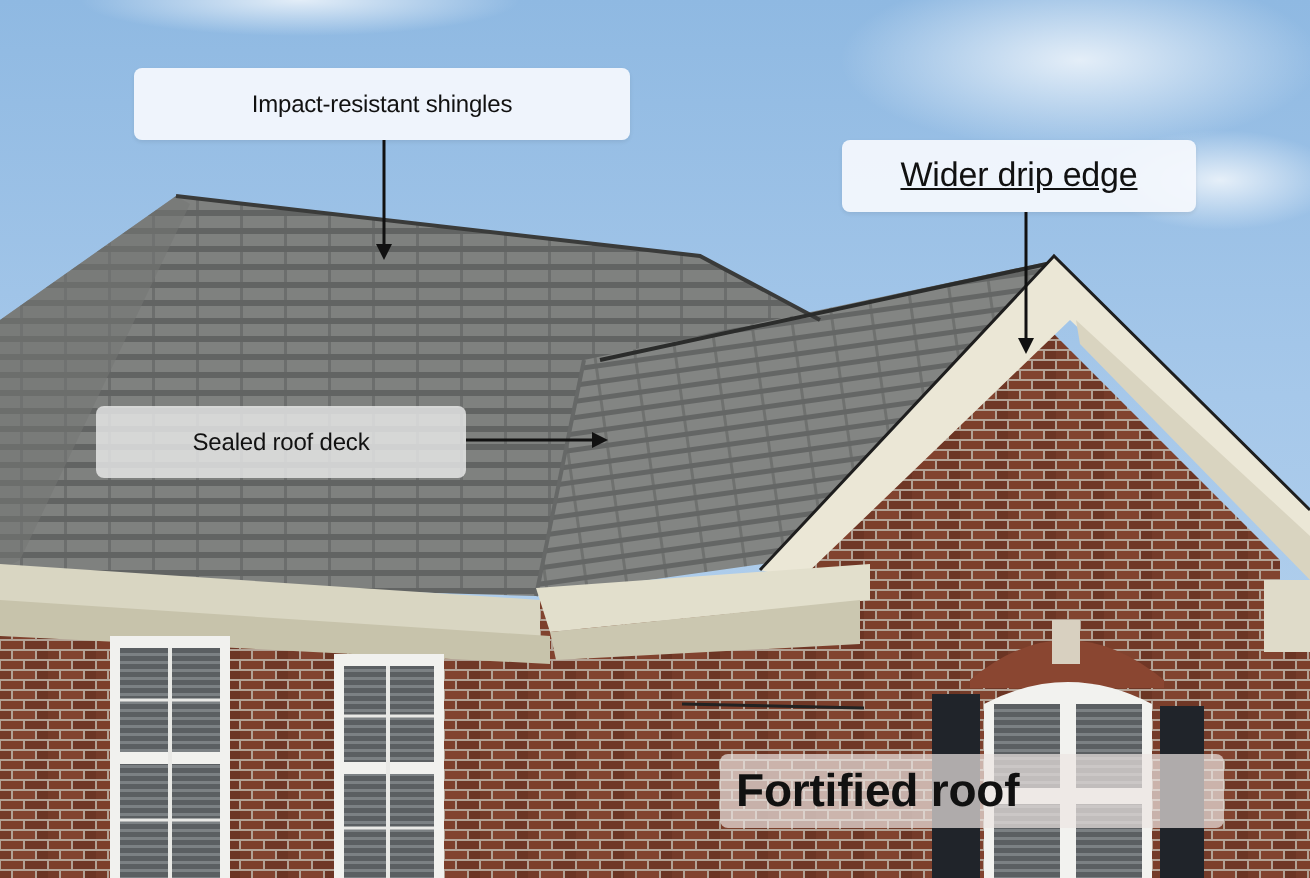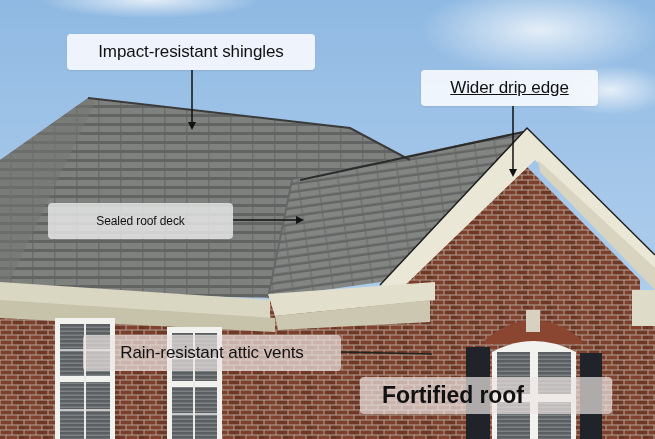--- a/index.html
+++ b/index.html
@@ -113,33 +113,30 @@
       <marker id="ah" markerWidth="8" markerHeight="8" refX="6" refY="4" orient="auto" markerUnits="userSpaceOnUse">
         <path d="M0,0 L8,4 L0,8 Z" fill="#111"></path>
       </marker>
     </defs>
     <line x1="192" y1="70" x2="192" y2="128" stroke="#111" stroke-width="1.5" marker-end="url(#ah)"></line>
     <line x1="513" y1="106" x2="513" y2="175" stroke="#111" stroke-width="1.5" marker-end="url(#ah)"></line>
     <line x1="233" y1="220" x2="302" y2="220" stroke="#111" stroke-width="1.5" marker-end="url(#ah)"></line>
     <line x1="341" y1="352" x2="432" y2="354" stroke="#222" stroke-width="1.5"></line>
   </svg>
 
-  <div class="label light" style="left:67px; top:34px; width:248px; height:36px; font-size:17px;">
+  <div class="label light" style="left:67px; top:34px; width:248px; height:36px; font-size:12px;">
     <span>Impact-resistant shingles</span>
   </div>
 
   <div class="label light" style="left:421px; top:70px; width:177px; height:36px; font-size:17px;text-decoration:underline;">
     <span>Wider drip edge</span>
   </div>
 
   <div class="label glass" style="left:48px; top:203px; width:185px; height:36px; font-size:12px;">
     <span>Sealed roof deck</span>
   </div>
 
-  <div class="label glass2" style="left:83px; top:335px; width:258px; height:36px; font-size:17px;">
-    <span>Rain-resistant attic vents</span>
-  </div>
 
-  <div class="label glass2 big" style="left:360px; top:377px; width:252px; height:37px; font-size:23px; justify-content:flex-start; padding-left:22px;">
+  <div class="label glass2 big" style="left:360px; top:377px; width:252px; height:37px; font-size:23px; justify-content:flex-start; padding-left:8px;">
     <span>Fortified roof</span>
   </div>
 
 </div>
 
 </body></html>

